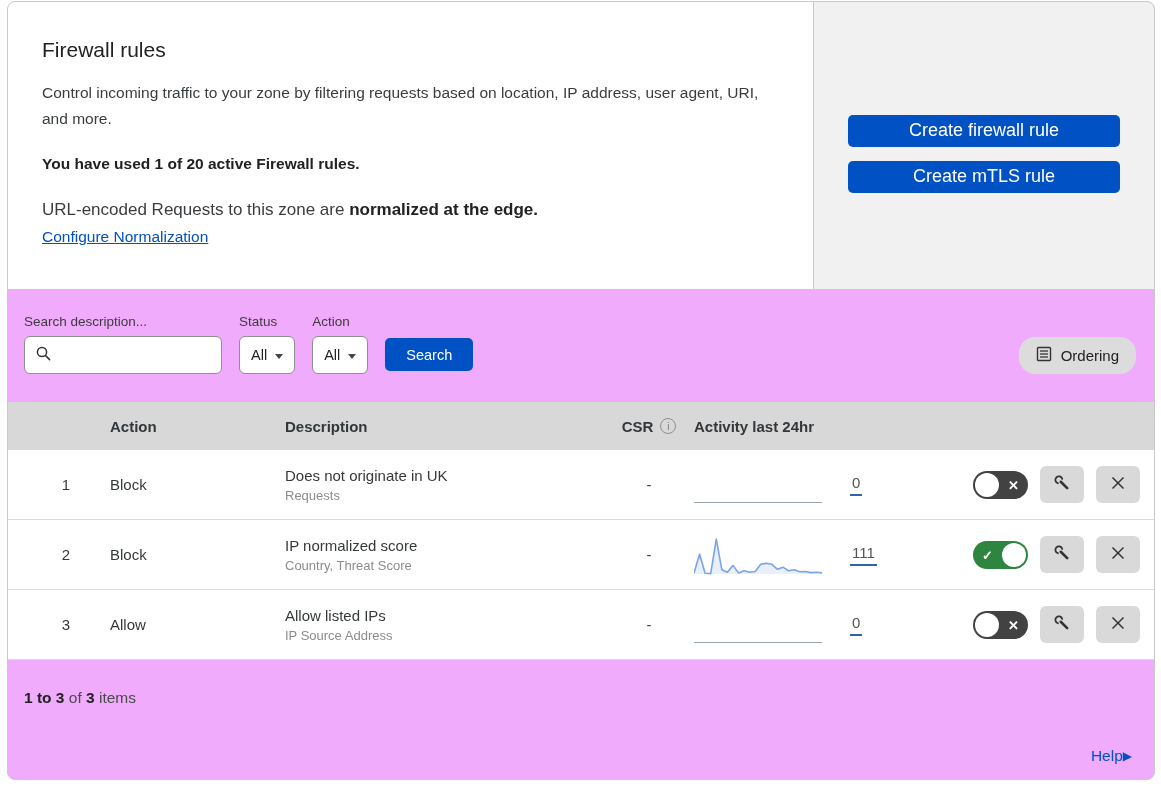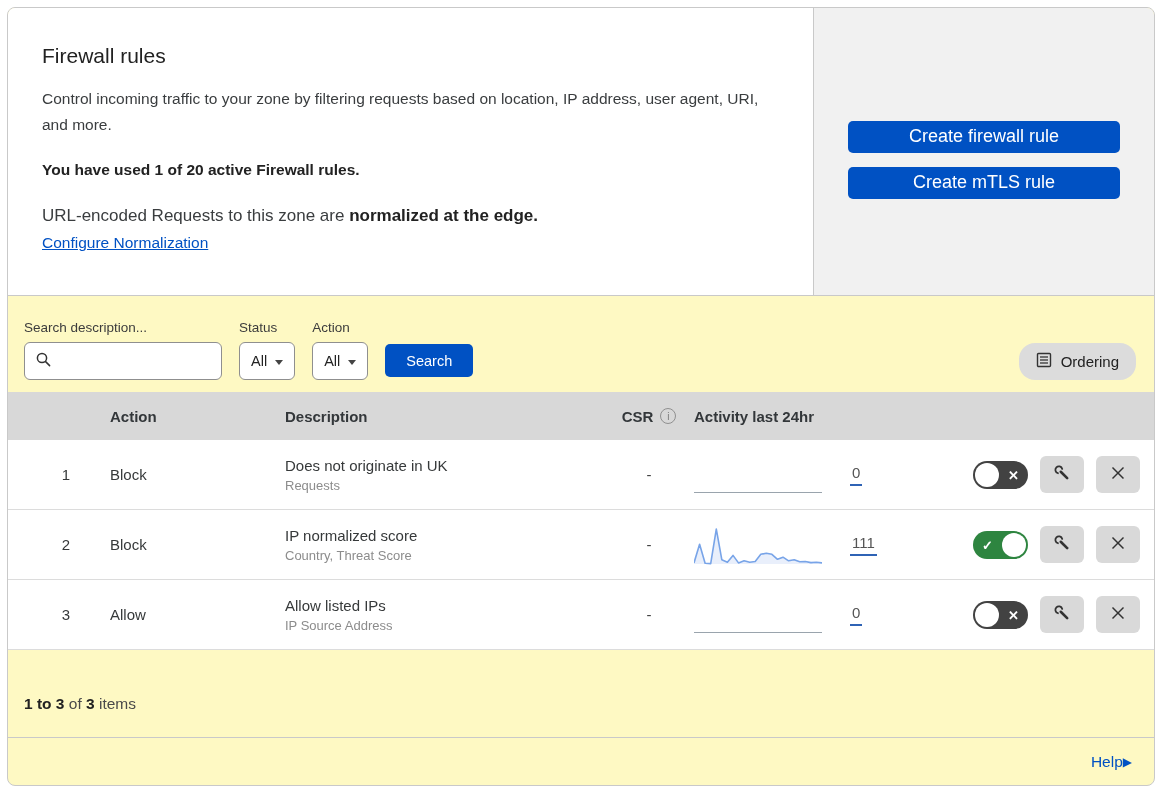--- a/index.html
+++ b/index.html
@@ -1,40 +1,40 @@
 <!DOCTYPE html>
 <html style="--blue: #0051c3; --green: #2e8540; --dark: #424242;"><head>
 <meta charset="utf-8">
 <style>
   * { box-sizing: border-box; margin: 0; padding: 0; }
   html,body { width:1161px; height:791px; background:#fff; font-family:"Liberation Sans", sans-serif; color:#36393a; }
   :root { --blue:#0051c3; --green:#2e8540; --dark:#424242; --border:#c9c9c9; }
 
-  .outer { position:absolute; left:7px; top:7px; width:1148px; height:779px;
+  .outer { position:absolute; left:7px; top:1px; width:1148px; height:779px;
            border:1px solid var(--border); border-radius:8px; overflow:hidden;
-           display:flex; flex-direction:column; background:#fef9c3; }
+           display:flex; flex-direction:column; background:#f0abfc; }
 
   
   .header-row { display:flex; height:288px; flex:0 0 auto; border-bottom:1px solid var(--border); }
   .header-left { width:806px; flex:0 0 auto; background:#fff; border-right:1px solid var(--border);
                  padding:36px 44px 0 34px; }
   .page-title { font-size:21px; font-weight:400; color:#222; margin-bottom:18px; }
   .desc { font-size:15.5px; line-height:1.65; color:#3a3d3f; margin-bottom:24px; max-width:720px; }
   .usage { font-size:15.5px; font-weight:700; color:#222; margin-bottom:27px; }
   .norm { font-size:17px; color:#3a3d3f; margin-bottom:8px; }
   .norm b { color:#222; }
   a.link { color:var(--blue); text-decoration:underline; font-size:15.5px; cursor:pointer; }
 
   .header-right { flex:1; background:#f1f1f1; display:flex; flex-direction:column;
                   align-items:center; justify-content:center; gap:14px; padding-top:16px; }
   .btn-primary { width:272px; height:32px; background:var(--blue); color:#fff; border:none;
                  border-radius:5px; font-size:18px; font-family:inherit; cursor:pointer; }
 
   
-  .filter-bar { display:flex; align-items:flex-end; gap:17px; padding:24px 18px 12px 16px; flex:0 0 auto; }
+  .filter-bar { display:flex; align-items:flex-end; gap:17px; padding:24px 18px 28px 16px; flex:0 0 auto; }
   .fgroup { display:flex; flex-direction:column; gap:7px; }
   .flabel { font-size:13.5px; color:#3c3c3c; }
   .search-box { width:198px; height:38px; border:1px solid #8f8f8f; border-radius:6px;
                 display:flex; align-items:center; padding:0 10px; background:#fff; }
   .search-box input { border:none; outline:none; flex:1; font-size:14px; font-family:inherit; background:transparent; }
   .select { height:38px; border:1px solid #8f8f8f; border-radius:6px; display:flex; align-items:center;
             gap:8px; padding:0 11px; font-size:14.5px; color:#222; background:#fff; cursor:pointer; }
   .caret { width:0; height:0; border-left:4.5px solid transparent; border-right:4.5px solid transparent;
            border-top:5.5px solid #444; margin-top:2px; }
   .btn-search { height:33px; padding:0 21px; margin-bottom:3px; background:var(--blue); color:#fff;

